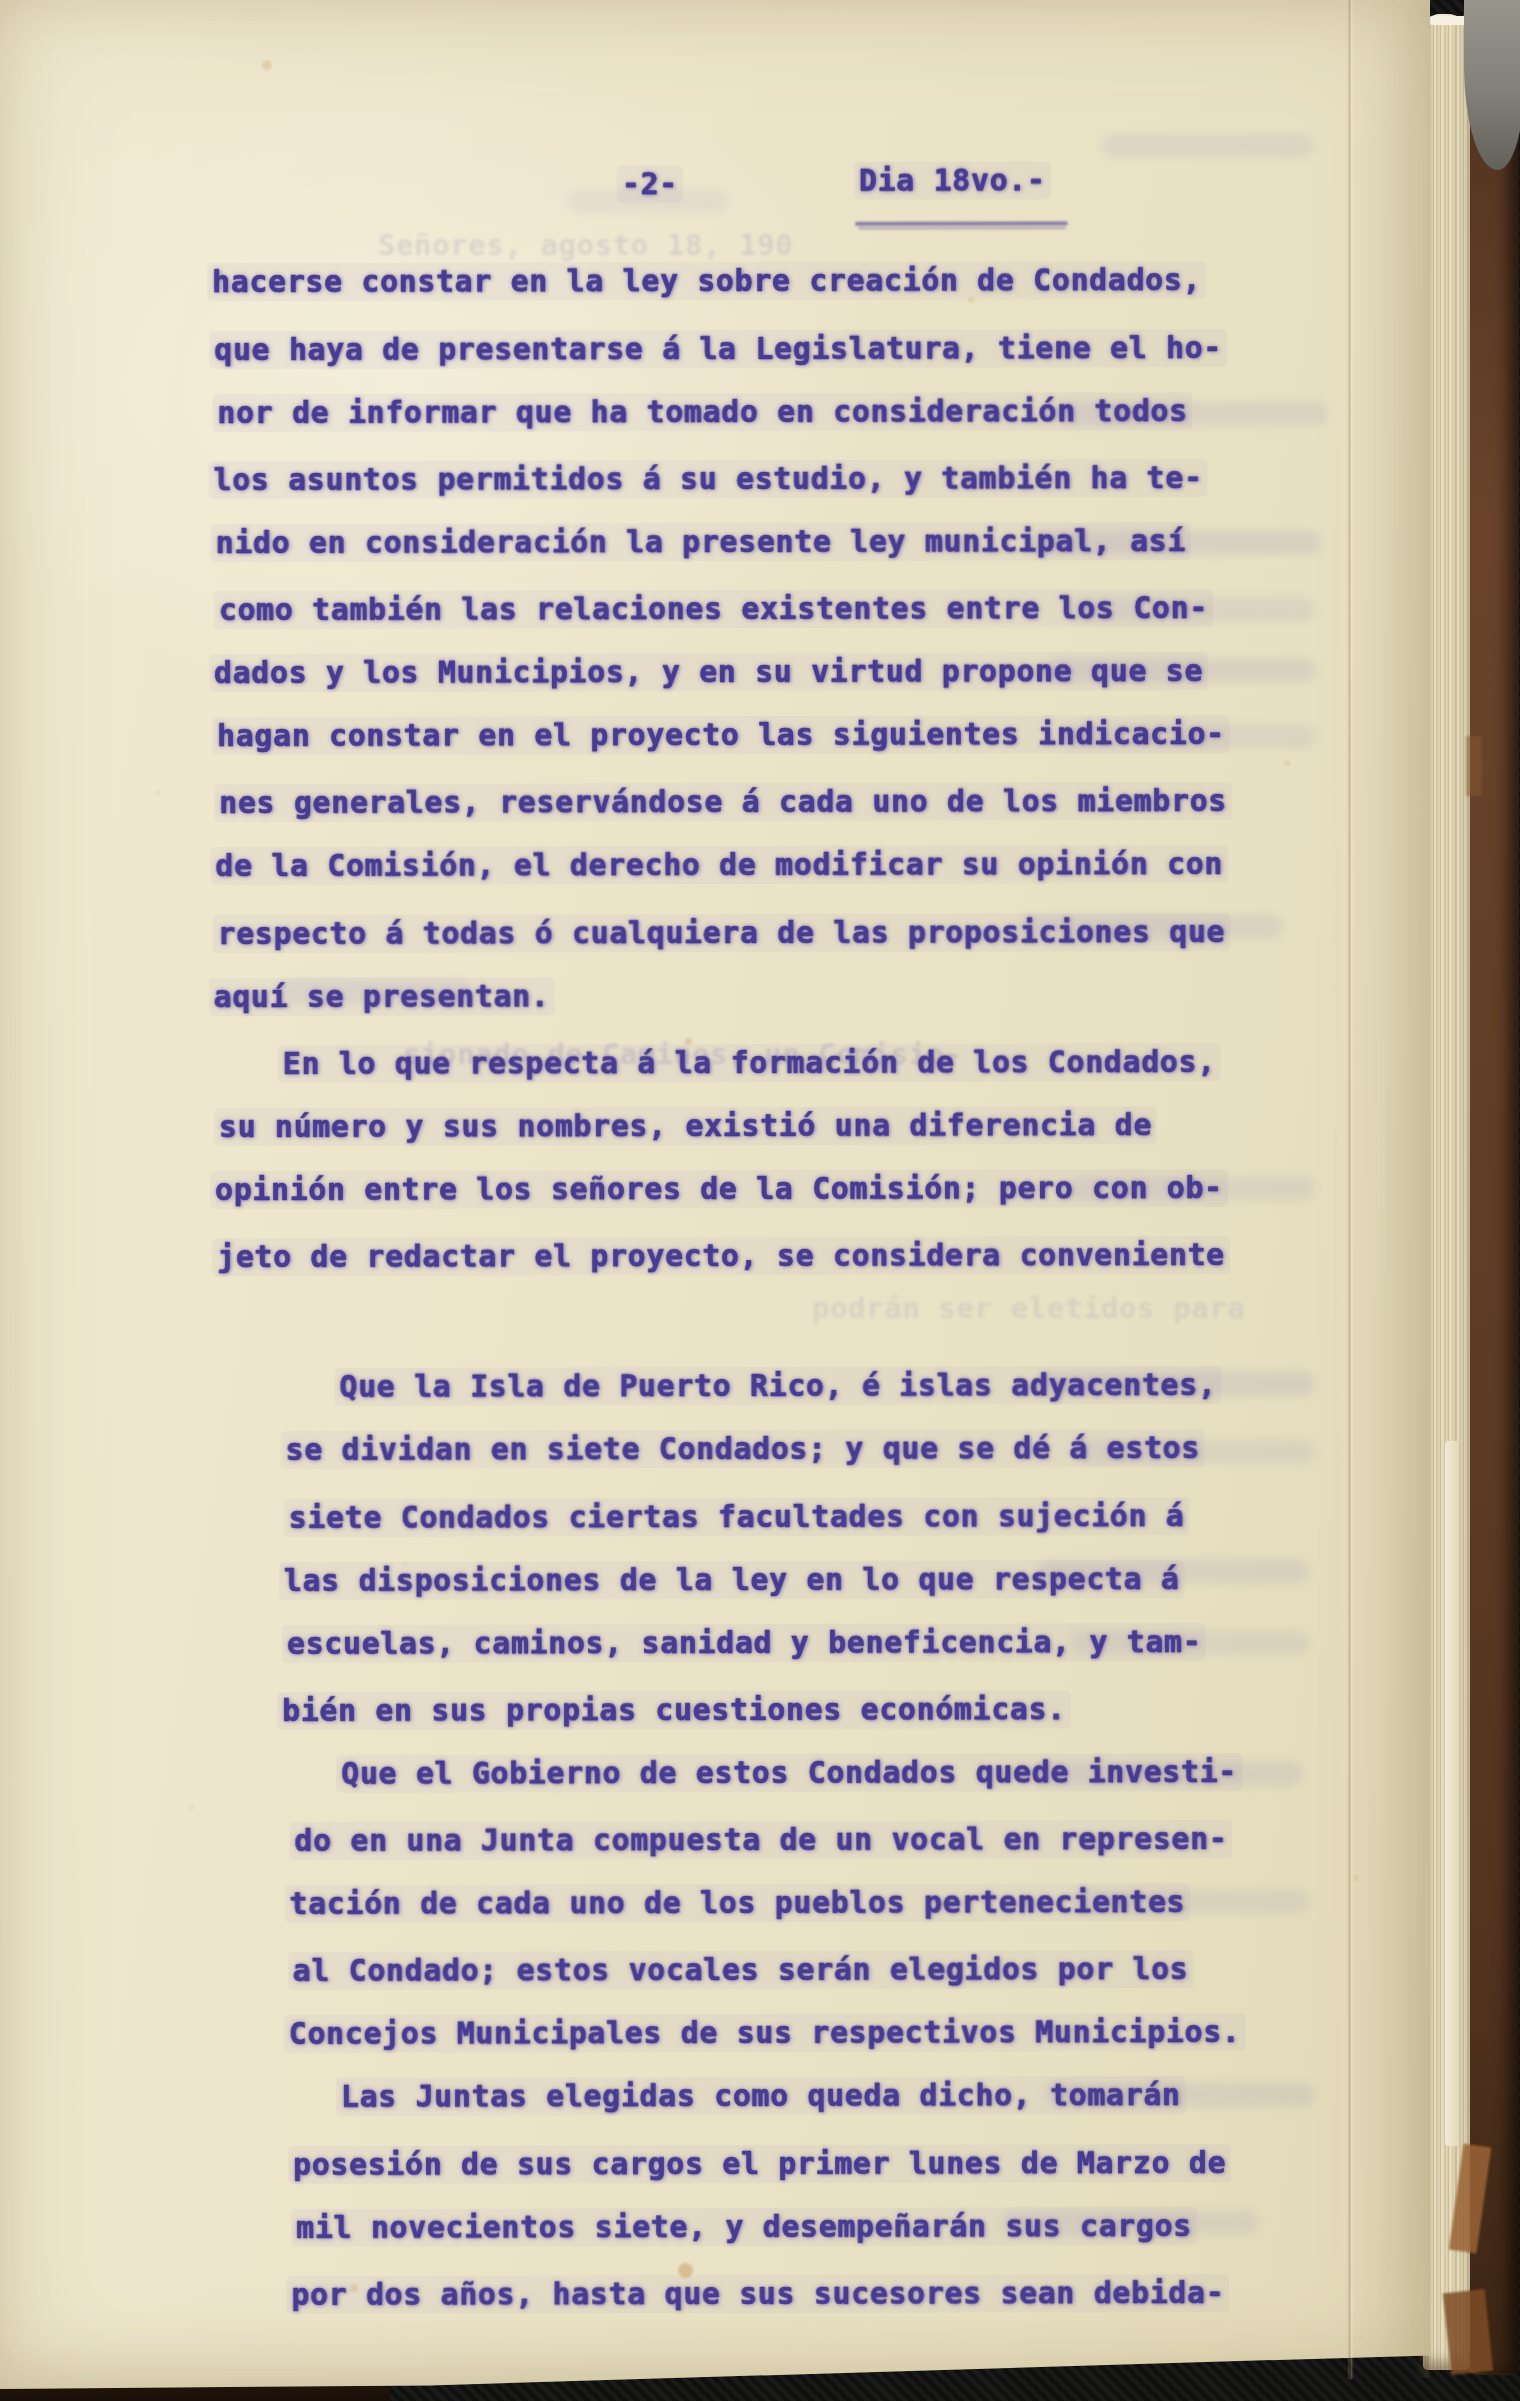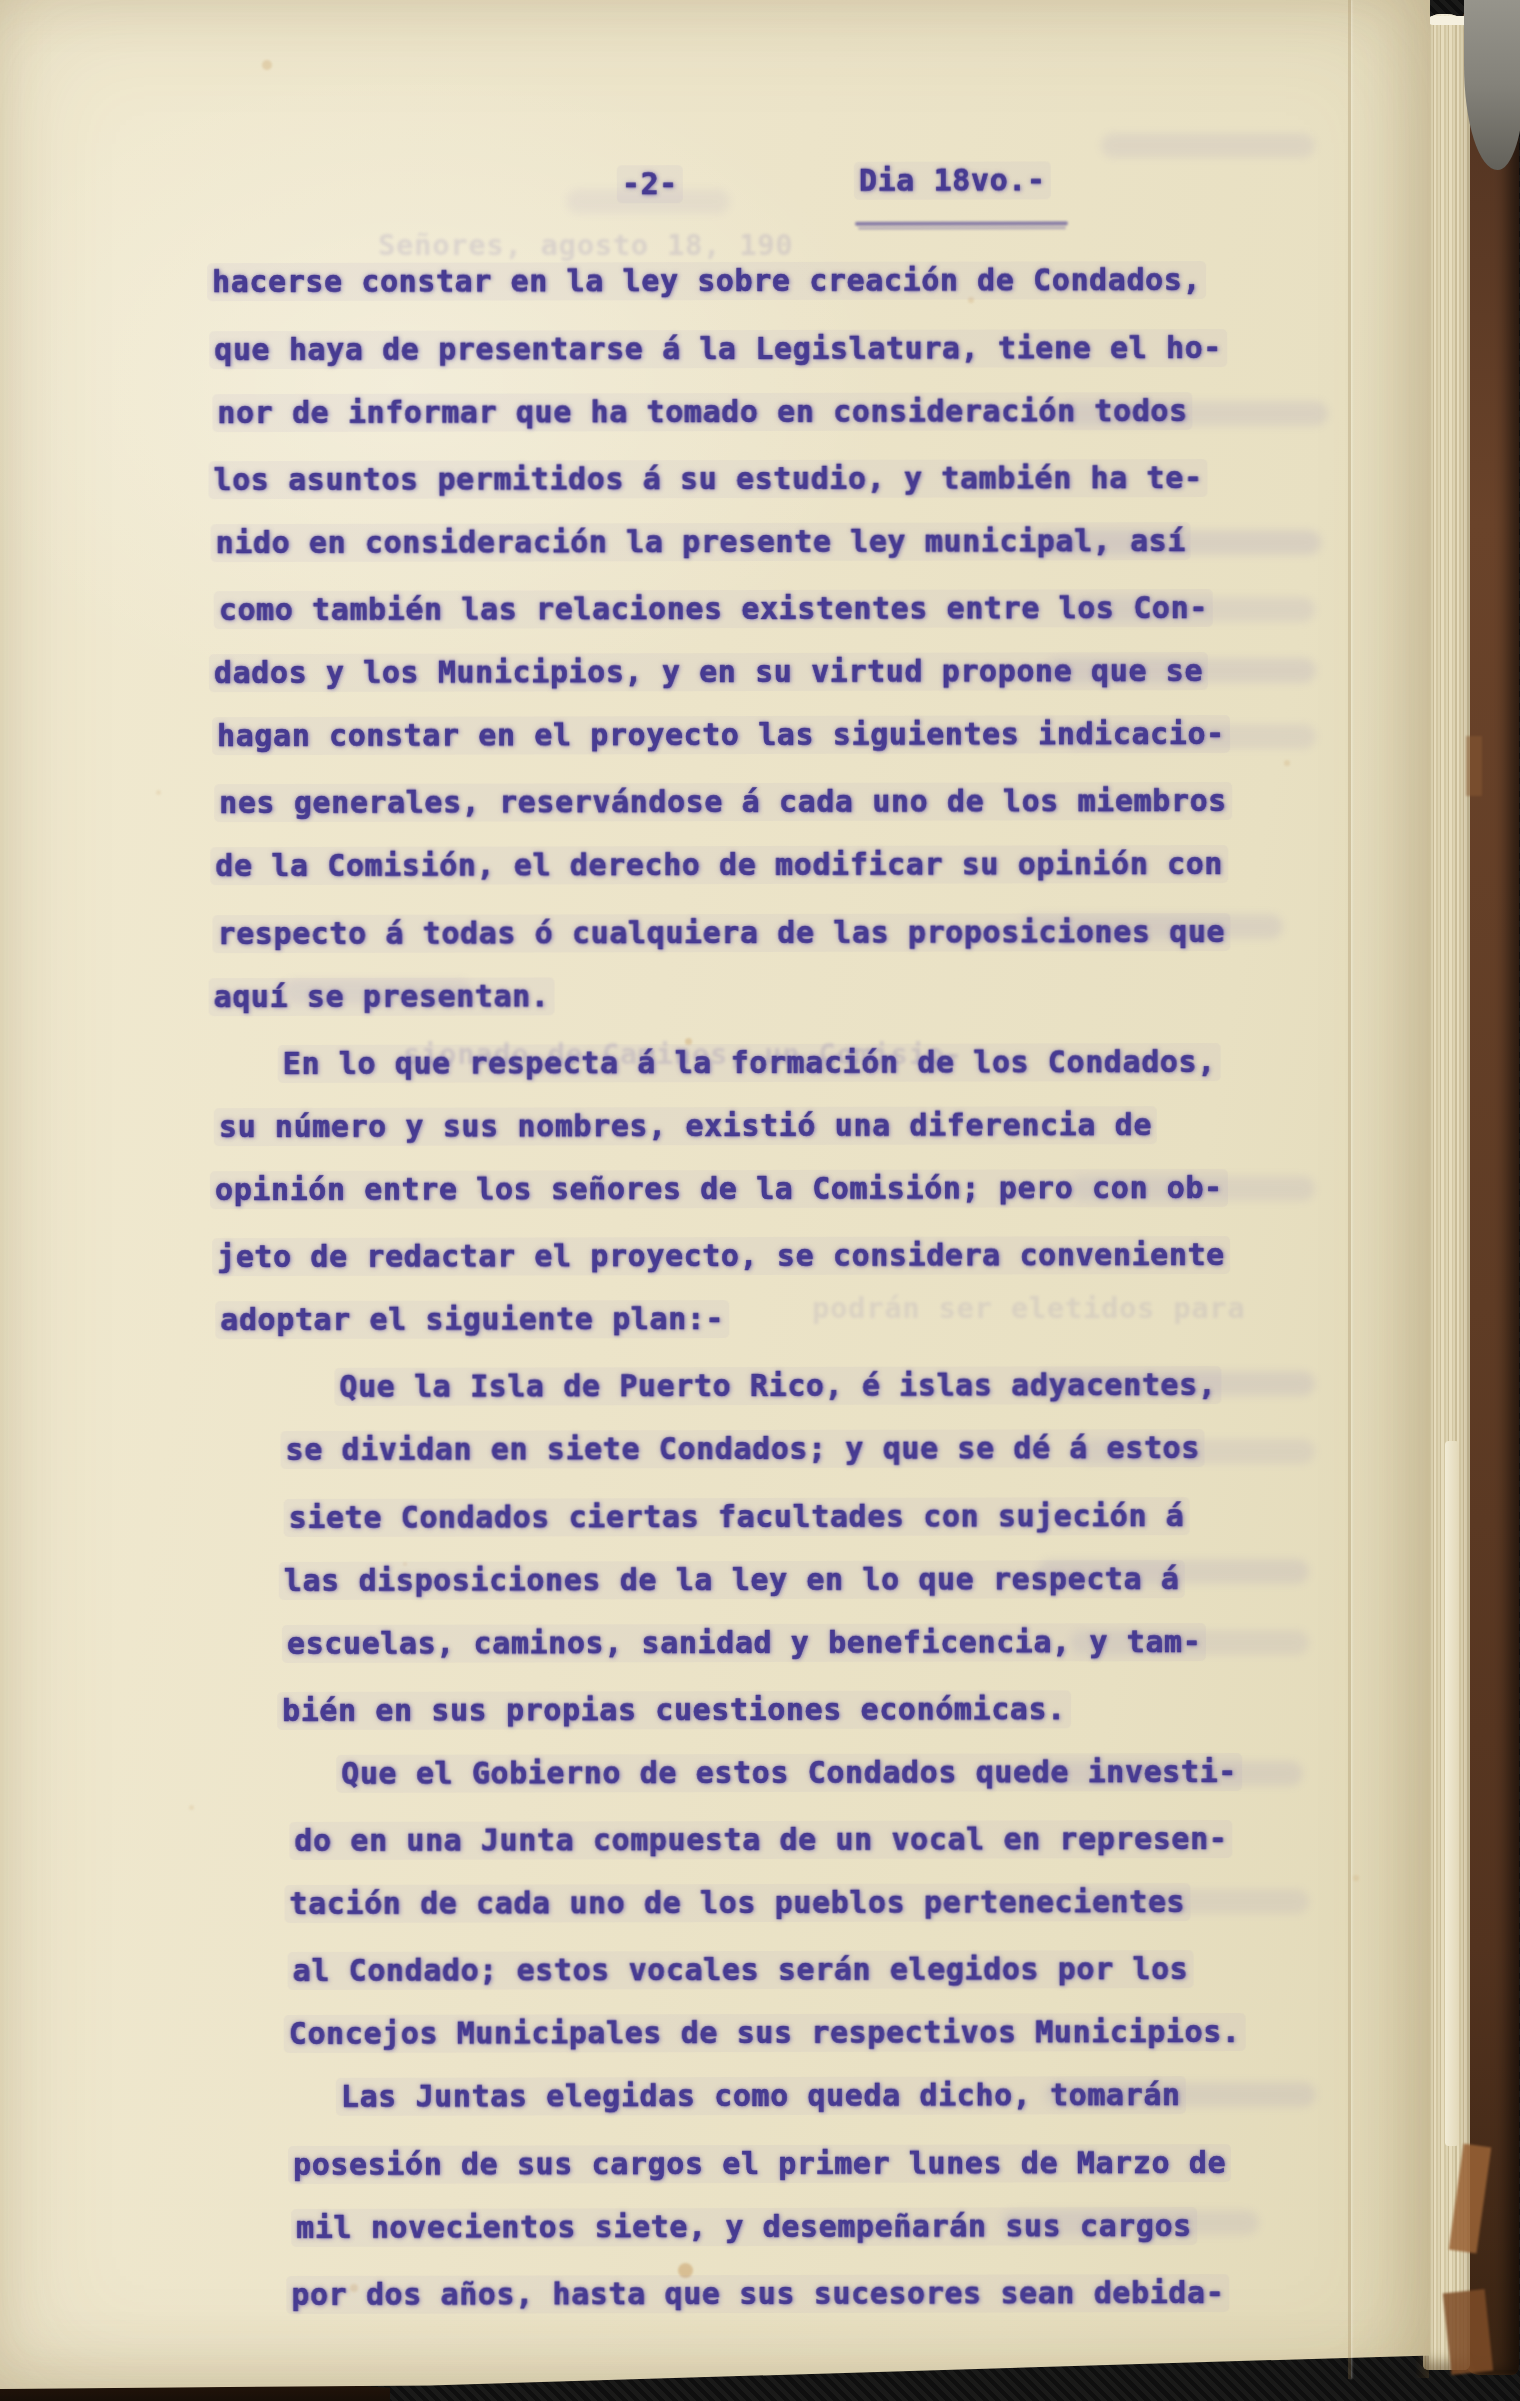--- a/index.html
+++ b/index.html
@@ -140,21 +140,20 @@
       <span class="tw" style="left: 215px; top: 653px;">dados y los Municipios, y en su virtud propone que se</span>
       <span class="tw" style="left: 218px; top: 716px;">hagan constar en el proyecto las siguientes indicacio-</span>
       <span class="tw" style="left: 220px; top: 783px;">nes generales, reservándose á cada uno de los miembros</span>
       <span class="tw" style="left: 216px; top: 846px;">de la Comisión, el derecho de modificar su opinión con</span>
       <span class="tw" style="left: 218px; top: 914px;">respecto á todas ó cualquiera de las proposiciones que</span>
       <span class="tw" style="left: 214px; top: 977px;">aquí se presentan.</span>
       <span class="tw" style="left: 283px; top: 1044px;">En lo que respecta á la formación de los Condados,</span>
       <span class="tw" style="left: 219px; top: 1107px;">su número y sus nombres, existió una diferencia de</span>
       <span class="tw" style="left: 215px; top: 1170px;">opinión entre los señores de la Comisión; pero con ob-</span>
       <span class="tw" style="left: 217px; top: 1237px;">jeto de redactar el proyecto, se considera conveniente</span>
-      <span class="tw" style="left: 220px; top: 1300px;">adoptar el siguiente plan:-</span>
       <span class="tw" style="left: 339px; top: 1367px;">Que la Isla de Puerto Rico, é islas adyacentes,</span>
       <span class="tw" style="left: 285px; top: 1430px;">se dividan en siete Condados; y que se dé á estos</span>
       <span class="tw" style="left: 288px; top: 1498px;">siete Condados ciertas facultades con sujeción á</span>
       <span class="tw" style="left: 283px; top: 1561px;">las disposiciones de la ley en lo que respecta á</span>
       <span class="tw" style="left: 286px; top: 1624px;">escuelas, caminos, sanidad y beneficencia, y tam-</span>
       <span class="tw" style="left: 281px; top: 1691px;">bién en sus propias cuestiones económicas.</span>
       <span class="tw" style="left: 340px; top: 1754px;">Que el Gobierno de estos Condados quede investi-</span>
       <span class="tw" style="left: 293px; top: 1821px;">do en una Junta compuesta de un vocal en represen-</span>
       <span class="tw" style="left: 288px; top: 1884px;">tación de cada uno de los pueblos pertenecientes</span>
       <span class="tw" style="left: 291px; top: 1951px;">al Condado; estos vocales serán elegidos por los</span>

